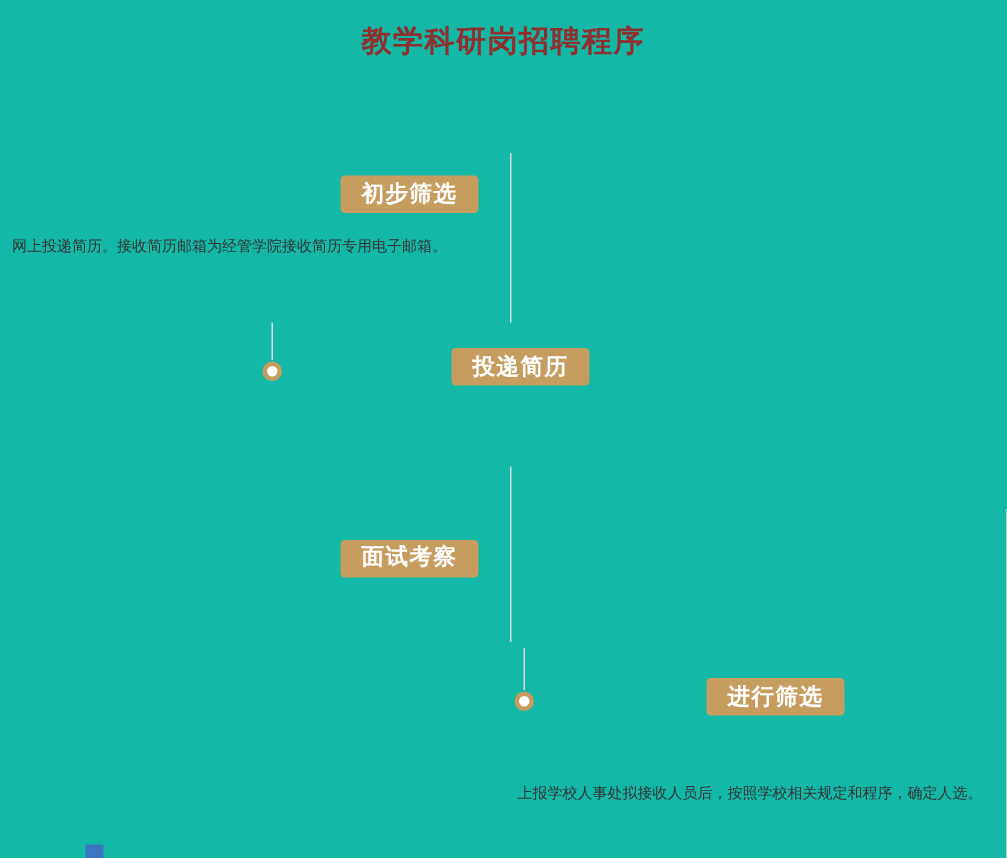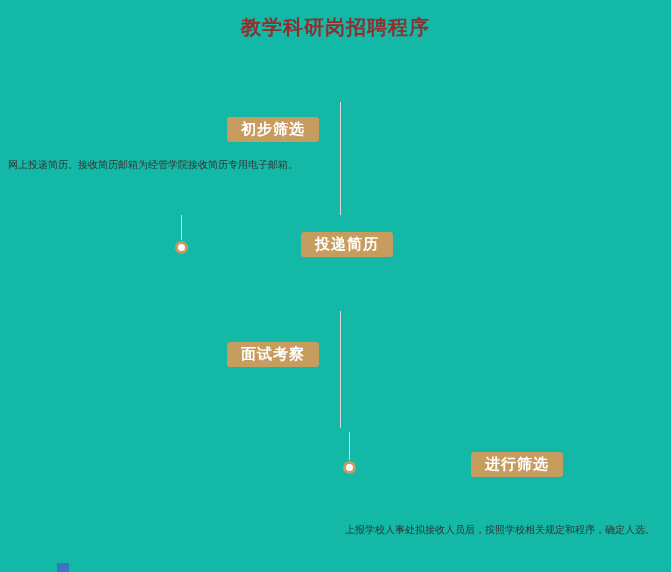--- a/index.html
+++ b/index.html
@@ -44,21 +44,21 @@
       background: #c69c5f;
       color: #ffffff;
       font-size: 15px;
       font-weight: bold;
       letter-spacing: 1px;
       border-radius: 3px;
       white-space: nowrap;
     }
     .badge-1 { left: 227px; top: 117px; }
     .badge-2 { left: 301px; top: 232px; }
-    .badge-3 { left: 227px; top: 342px; font-family: Liberation Serif, serif; }
+    .badge-3 { left: 227px; top: 360px; font-family: Liberation Serif, serif; }
     .badge-4 { left: 471px; top: 452px; }
     .dot {
       position: absolute;
       width: 7px;
       height: 7px;
       background: #ffffff;
       border: 3px solid #c69c5f;
       border-radius: 50%;
     }
     .dot-2 { left: 175px; top: 241px; }

